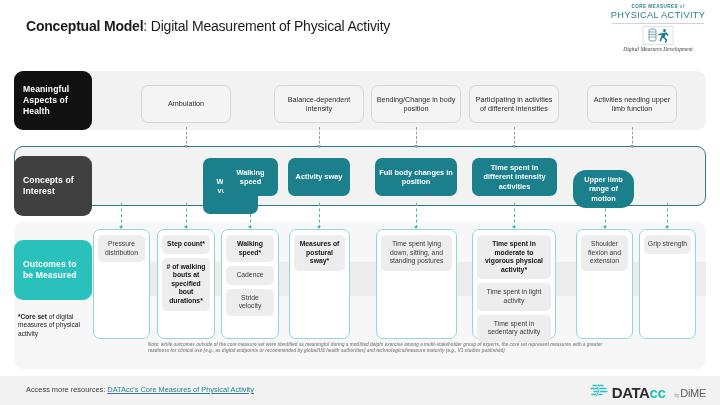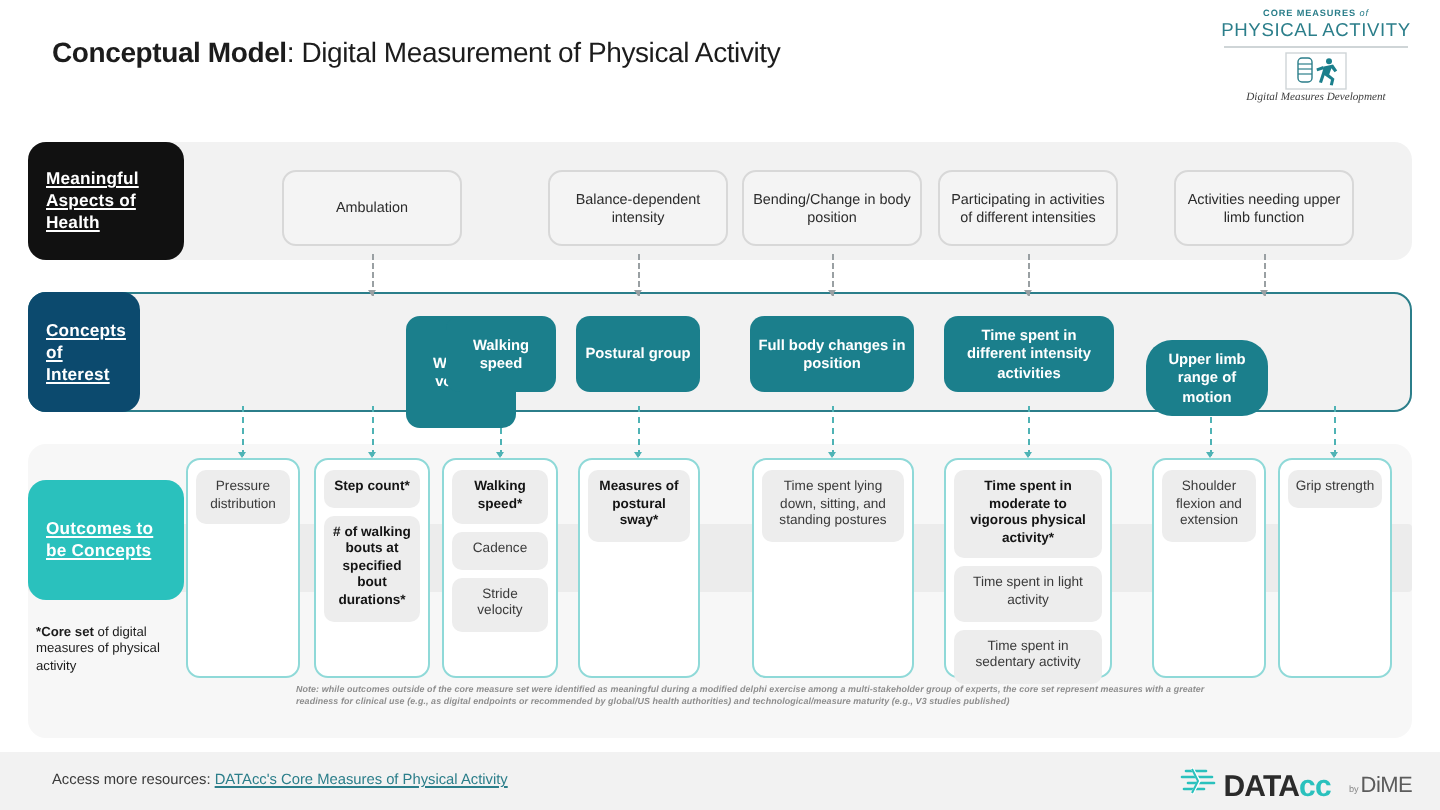--- a/index.html
+++ b/index.html
@@ -38,24 +38,24 @@
   .row2 { top:146px; width:692px; height:60px; }
   .row2 .band-bg { background:#f2f2f2; border:1px solid #2b7e8a; }
   .row3 { top:222px; width:692px; height:147px; }
   .row3 .band-bg { background:#f7f7f7; }
   .row3-strip { position:absolute; left:14px; top:262px; width:692px; height:34px; background:#ececec; border-radius:2px; }
 
   
   .rowlabel {
     position:absolute; border-radius:9px; color:#fff;
     font-weight:700; font-size:8.6px; line-height:11px; letter-spacing:0.1px;
-    padding:0 9px; display:flex; flex-direction:column; justify-content:center;text-decoration:underline;
+    padding:0 9px; display:flex; flex-direction:column; justify-content:center;
   }
   .lbl1 { left:14px; top:71px; width:78px; height:59px; background:#111111; }
-  .lbl2 { left:14px; top:146px; width:56px; height:60px; background:#0c4a6e; }
+  .lbl2 { left:14px; top:156px; width:78px; height:60px; background:#404040; }
   .lbl3 { left:14px; top:240px; width:78px; height:60px; background:#2ac1bd; border-radius:9px; }
 
   .corenote {
     position:absolute; left:18px; top:313px; width:82px;
     font-size:6.6px; line-height:8.4px; color:#1c1c1c;
   }
   .corenote b { font-weight:700; }
 
   
   .mah {
@@ -174,35 +174,35 @@
   <div class="arrow teal" style="left:413.5px; top:226px;"></div>
   <div class="conn teal" style="left:514px; top:203px; height:25px;"></div>
   <div class="arrow teal" style="left:511.5px; top:226px;"></div>
   <div class="conn teal" style="left:605px; top:203px; height:25px;"></div>
   <div class="arrow teal" style="left:602.5px; top:226px;"></div>
   <div class="conn teal" style="left:667px; top:203px; height:25px;"></div>
   <div class="arrow teal" style="left:664.5px; top:226px;"></div>
 
   <div class="rowlabel lbl1">Meaningful Aspects of Health</div>
   <div class="rowlabel lbl2">Concepts of Interest</div>
-  <div class="rowlabel lbl3">Outcomes to be Concepts</div>
+  <div class="rowlabel lbl3">Outcomes to be Measured</div>
 
   <div class="corenote">
     <b>*Core set</b><span> of digital measures of physical activity</span>
   </div>
 
   <div class="mah" style="left:141px; top:85px; width:90px; height:38px;">Ambulation</div>
   <div class="mah" style="left:274px; top:85px; width:90px; height:38px;">Balance-dependent intensity</div>
   <div class="mah" style="left:371px; top:85px; width:90px; height:38px;">Bending/Change in body position</div>
   <div class="mah" style="left:469px; top:85px; width:90px; height:38px;">Participating in activities of different intensities</div>
   <div class="mah" style="left:587px; top:85px; width:90px; height:38px;">Activities needing upper limb function</div>
 
   <div class="coi" style="left:159px; top:158px; width:55px; height:56px;margin-left:44px;">Walking volume</div>
   <div class="coi" style="left:223px; top:158px; width:55px; height:38px;">Walking speed</div>
-  <div class="coi" style="left:288px; top:158px; width:62px; height:38px;">Postural group</div>
+  <div class="coi" style="left:288px; top:158px; width:62px; height:38px;">Activity sway</div>
   <div class="coi" style="left:472px; top:158px; width:85px; height:38px;">Time spent in different intensity activities</div>
   <div class="coi" style="left:375px; top:158px; width:82px; height:38px;">Full body changes in position</div>
   <div class="coi" style="left:573px; top:170px; width:61px; height:38px;border-radius:13px;">Upper limb range of motion</div>
 
   <div class="outcol" style="left:93px; top:229px; width:57px; height:110px;">
     <div class="chip">Pressure distribution</div>
   </div>
 
   <div class="outcol" style="left:157px; top:229px; width:58px; height:110px;">
     <div class="chip core">Step count*</div>

